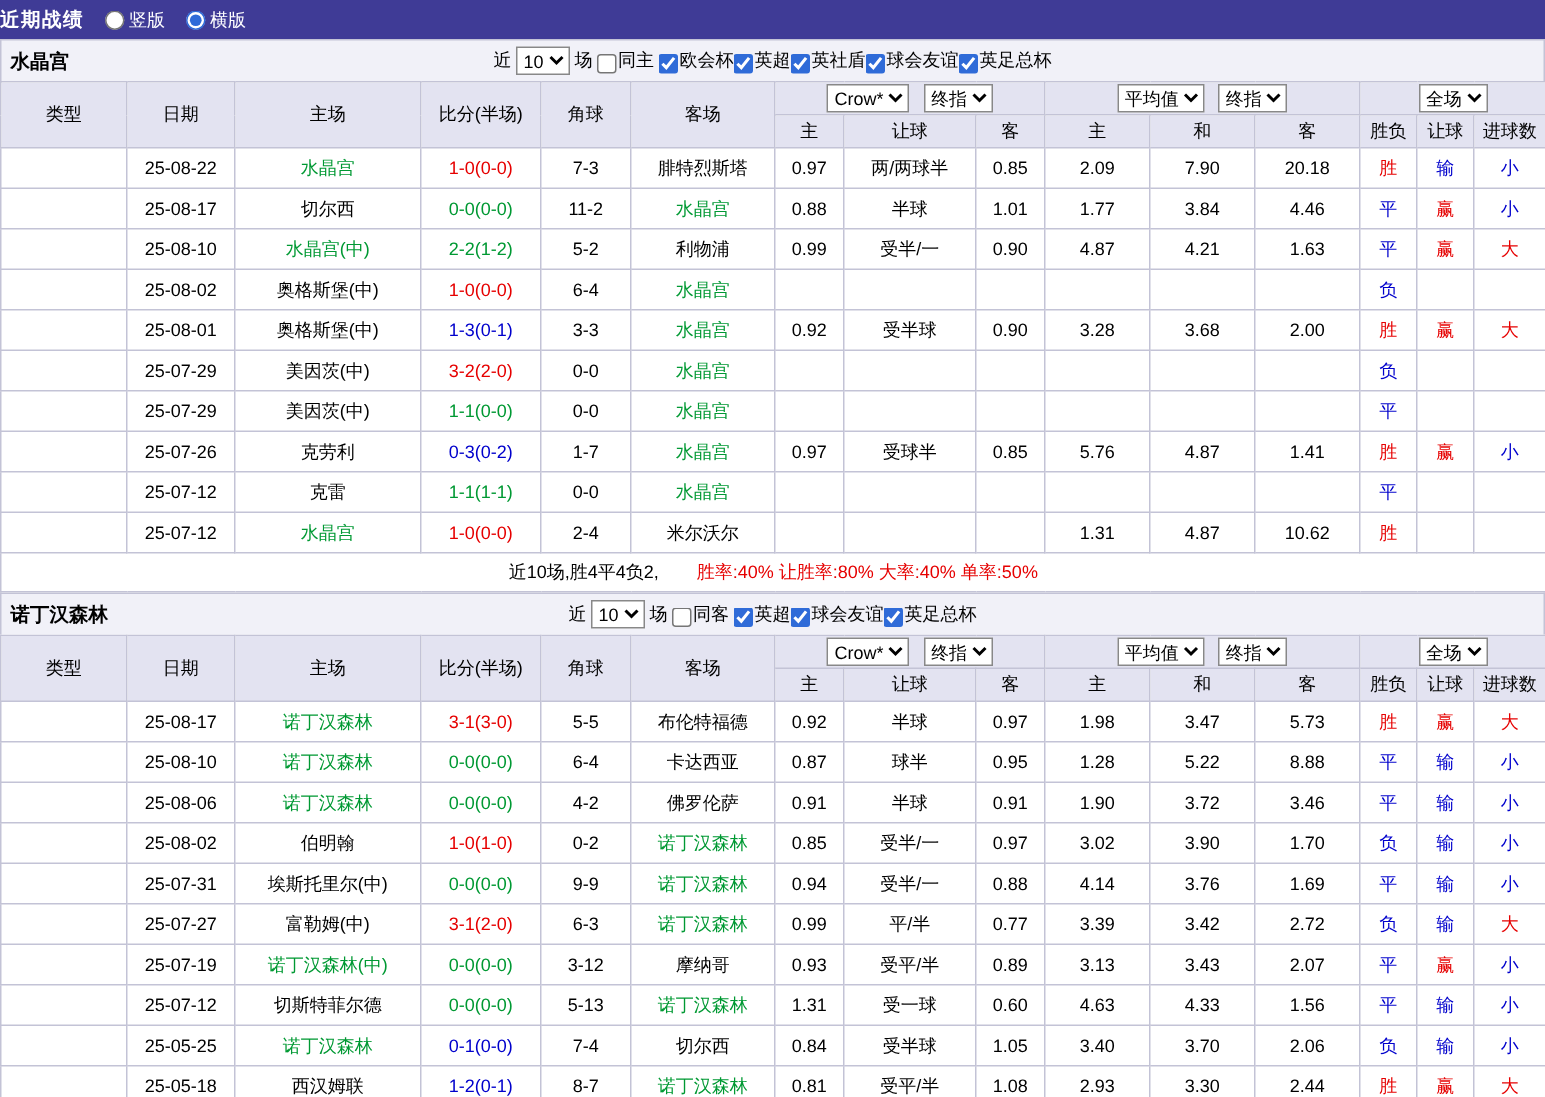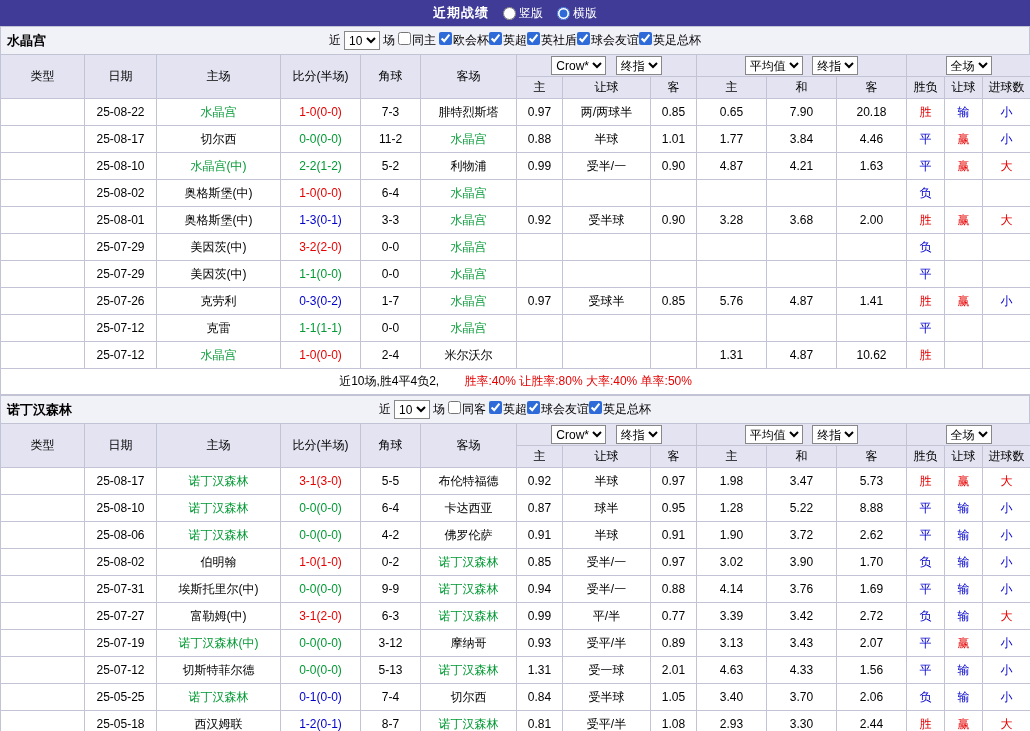--- a/index.html
+++ b/index.html
@@ -3,36 +3,36 @@
 <meta charset="utf-8">
 <style>
   html,body{margin:0;padding:0}
   body{
     width:1030px;
     font-family:"Liberation Sans","DejaVu Sans",sans-serif;
     font-size:12px;color:#000;background:#fff;
   }
   .topbar{
     height:26px;background:var(--topbar_bg);color:#fff;
-    display:flex;align-items:center;justify-content:center;gap:14px;
+    display:flex;align-items:center;justify-content:flex-start;gap:14px;
   }
   .topbar .title{font-weight:bold;font-size:13px;letter-spacing:1px}
   .topbar label{display:inline-flex;align-items:center;gap:3px;cursor:pointer}
   input[type=radio],input[type=checkbox]{margin:0;width:13px;height:13px;accent-color:#2f6bd8}
   .section-bar{
     height:27px;background:var(--bar_bg);
     border:1px solid var(--border);border-bottom:0;
     display:flex;align-items:center;position:relative;
   }
   .team-name{position:relative;z-index:2;font-weight:bold;font-size:13px;padding-left:6px}
   .filters{
     position:absolute;left:0;right:0;top:0;bottom:0;
     display:flex;align-items:center;justify-content:center;gap:3px;
   }
-  .chk{display:inline-flex;align-items:flex-start;gap:1px}
+  .chk{display:inline-flex;align-items:flex-end;gap:1px}
   .leagues{display:inline-flex;align-items:center}
   select{font-size:12px;height:19px;font-family:inherit;background:#fff;border:1px solid #888}
   table.stats-table{width:1030px;border-collapse:collapse;table-layout:fixed}
   .stats-table td{
     border:1px solid var(--border);
     text-align:center;padding:0;overflow:hidden;white-space:nowrap;
   }
   .stats-table thead td{background:var(--header_bg);height:21px}
   .stats-table tbody td{height:26px;background:#fff}
   .dd-cell select{margin:0 3px}
@@ -149,21 +149,21 @@
           <tr>
     <td class="badge-red">欧会杯</td>
     <td>25-08-22</td>
     <td class="green">水晶宫</td>
     <td class="red">1-0(0-0)</td>
     <td>7-3</td>
     <td>腓特烈斯塔</td>
     <td>0.97</td>
     <td>两/两球半</td>
     <td>0.85</td>
-    <td>0.65</td>
+    <td>2.09</td>
     <td>7.90</td>
     <td>20.18</td>
     <td class="red">胜</td>
     <td class="blue">输</td>
     <td class="blue">小</td>
   </tr>
           <tr>
     <td class="badge-red">英超</td>
     <td>25-08-17</td>
     <td>切尔西</td>
@@ -445,21 +445,21 @@
     <td>25-08-06</td>
     <td class="green">诺丁汉森林</td>
     <td class="green">0-0(0-0)</td>
     <td>4-2</td>
     <td>佛罗伦萨</td>
     <td>0.91</td>
     <td>半球</td>
     <td>0.91</td>
     <td>1.90</td>
     <td>3.72</td>
-    <td>2.62</td>
+    <td>3.46</td>
     <td class="blue">平</td>
     <td class="blue">输</td>
     <td class="blue">小</td>
   </tr>
           <tr>
     <td class="badge-teal">球会友谊</td>
     <td>25-08-02</td>
     <td>伯明翰</td>
     <td class="red">1-0(1-0)</td>
     <td>0-2</td>
@@ -527,21 +527,21 @@
   </tr>
           <tr>
     <td class="badge-teal">球会友谊</td>
     <td>25-07-12</td>
     <td>切斯特菲尔德</td>
     <td class="green">0-0(0-0)</td>
     <td>5-13</td>
     <td class="green">诺丁汉森林</td>
     <td>1.31</td>
     <td>受一球</td>
-    <td>2.01</td>
+    <td>0.60</td>
     <td>4.63</td>
     <td>4.33</td>
     <td>1.56</td>
     <td class="blue">平</td>
     <td class="blue">输</td>
     <td class="blue">小</td>
   </tr>
           <tr>
     <td class="badge-red">英超</td>
     <td>25-05-25</td>

